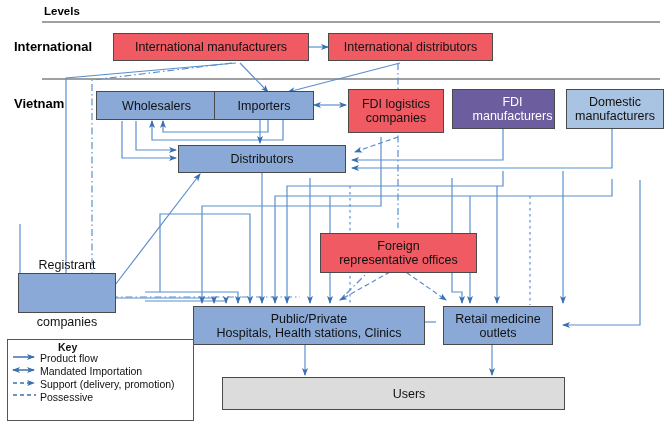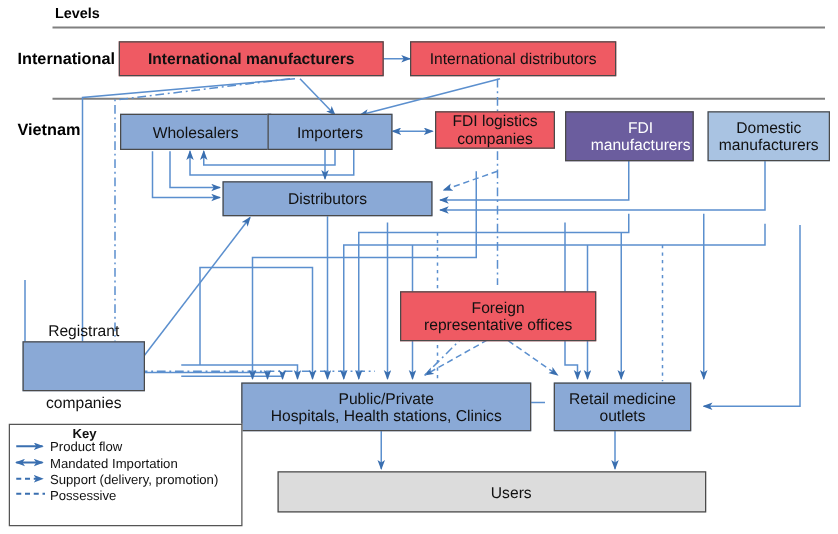--- a/index.html
+++ b/index.html
@@ -116,37 +116,37 @@
       <line x1="305" y1="344" x2="305" y2="375" marker-end="url(#ah)"></line>
       <line x1="492" y1="344" x2="492" y2="375" marker-end="url(#ah)"></line>
 
     </g>
   </svg>
 
   <div class="lbl small" style="left:44px;top:5px;">Levels</div>
   <div class="lbl" style="left:14px;top:39px;">International</div>
   <div class="lbl" style="left:14px;top:96px;">Vietnam</div>
 
-  <div class="box red" style="left:95px;top:33px;width:212px;height:28px;font-weight:bold;">
+  <div class="box red" style="left:113px;top:33px;width:196px;height:28px;">
     <span>International manufacturers</span>
   </div>
 
   <div class="box red" style="left:328px;top:33px;width:165px;height:28px;">
     <span>International distributors</span>
   </div>
 
   <div class="box blue" style="left:96px;top:91px;width:121px;height:29px;">
     <span>Wholesalers</span>
   </div>
 
   <div class="box blue" style="left:214px;top:91px;width:100px;height:29px;">
     <span>Importers</span>
   </div>
 
-  <div class="box red" style="left:348px;top:89px;width:96px;height:30px;flex-direction:column;justify-content:center;">
+  <div class="box red" style="left:348px;top:89px;width:96px;height:44px;flex-direction:column;justify-content:center;">
     <span>FDI logistics</span>
     <span>companies</span>
   </div>
 
   <div class="box purple" style="left:452px;top:89px;width:103px;height:40px;flex-direction:column;color:#fff;">
     <span>FDI</span>
     <span>manufacturers</span>
   </div>
 
   <div class="box lblue" style="left:566px;top:89px;width:98px;height:40px;flex-direction:column;">

